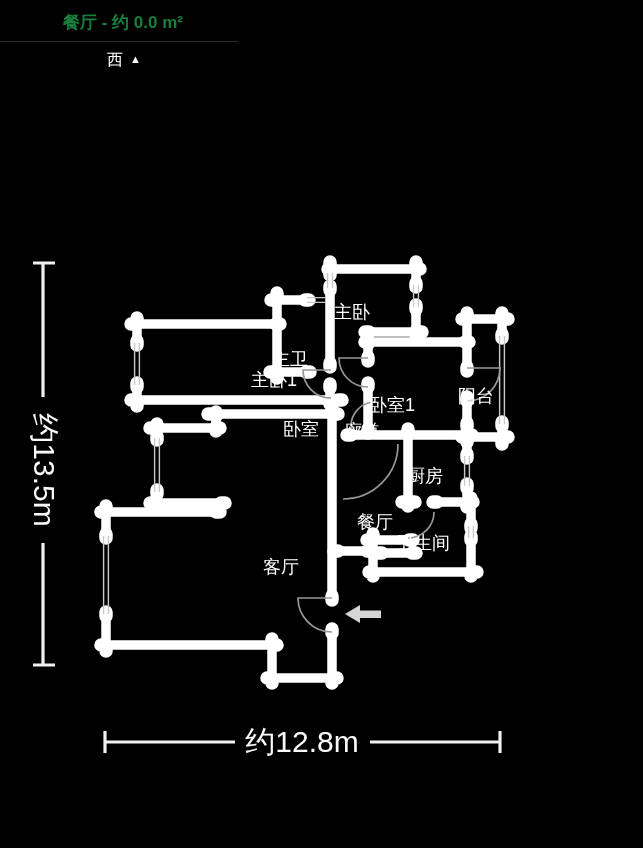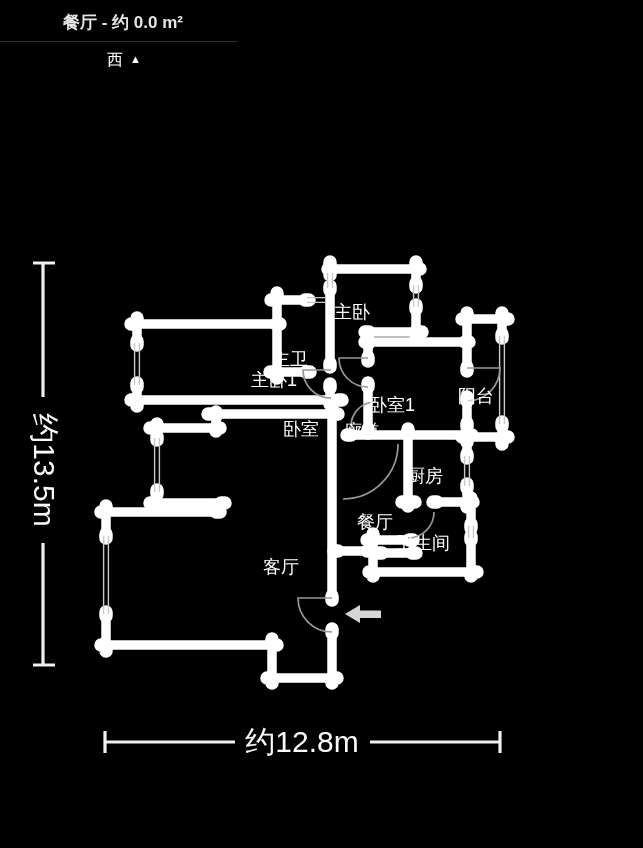--- a/index.html
+++ b/index.html
@@ -1,18 +1,18 @@
 <!DOCTYPE html>
 <html><head>
 <meta charset="utf-8">
 <style>
   html,body{margin:0;padding:0;background:#000;}
   body{width:643px;height:848px;position:relative;overflow:hidden;
        font-family:"Liberation Sans","DejaVu Sans",sans-serif;}
-  .title{position:absolute;left:63px;top:11px;font-size:17px;font-weight:700;color:#e5e5e5;white-space:nowrap;}
+  .title{position:absolute;left:63px;top:11px;font-size:17px;font-weight:700;color:#15803d;white-space:nowrap;}
   .divider{position:absolute;left:0;top:41px;width:238px;height:1px;background:#2d2d2d;}
   .compass{position:absolute;left:107px;top:50px;color:#fff;font-size:16px;white-space:nowrap;}
   .compass .tri{font-size:11px;margin-left:7px;vertical-align:2px;}
   svg{position:absolute;left:0;top:0;}
   .walls{stroke:#ffffff;stroke-width:9.5;stroke-linecap:round;fill:none;}
   .caps{stroke:#ffffff;stroke-width:13.5;stroke-linecap:round;fill:none;}
   .win{stroke:#c9c9c9;stroke-width:1.4;fill:none;}
   .arcs{stroke:#989898;stroke-width:1.7;fill:none;}
   .arrow{fill:#d6d6d6;}
   .dim{stroke:#f0f0f0;stroke-width:3.2;fill:none;}

